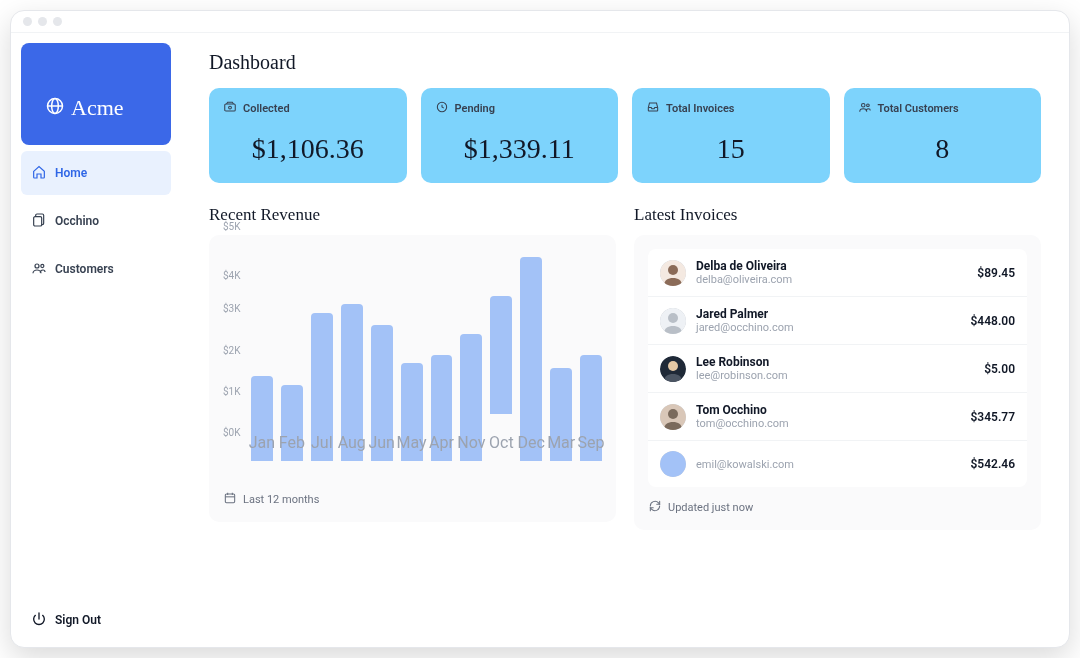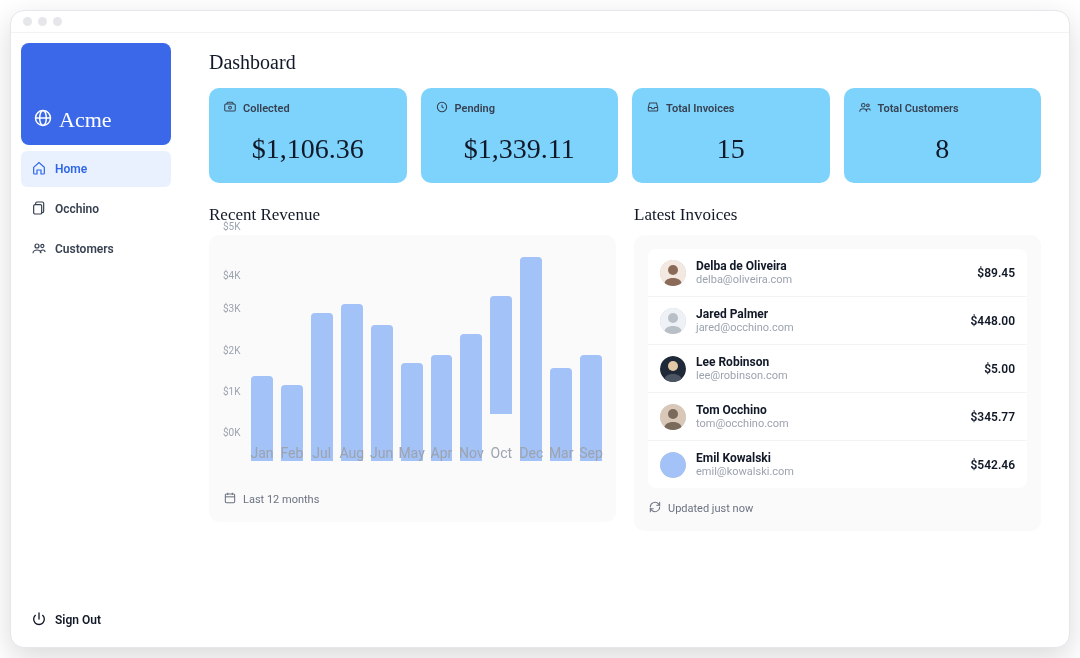--- a/index.html
+++ b/index.html
@@ -2,26 +2,26 @@
 <html><head>
 <meta charset="utf-8">
 <style>
   *{box-sizing:border-box;margin:0;padding:0;font-family:-apple-system,BlinkMacSystemFont,"Segoe UI",Roboto,Helvetica,Arial,sans-serif;}
   body{background:#fff;display:flex;align-items:flex-start;justify-content:center;padding:10px;}
   .window{width:1060px;height:638px;border-radius:14px;border:1px solid #e5e7eb;background:#fff;box-shadow:0 10px 30px rgba(0,0,0,0.15);overflow:hidden;display:flex;flex-direction:column;}
   .titlebar{height:22px;display:flex;align-items:center;gap:6px;padding:0 12px;border-bottom:1px solid #f1f3f5;}
   .dot{width:9px;height:9px;border-radius:50%;background:#e5e7eb;}
   .app{flex:1;display:flex;min-height:0;}
   .sidebar{width:170px;padding:10px;display:flex;flex-direction:column;gap:6px;}
-  .brand{height:102px;background:#3b68e8;border-radius:8px;display:flex;align-items:flex-end;padding:12px;color:#fff;}
+  .brand{height:102px;background:#3b68e8;border-radius:8px;display:flex;align-items:flex-end;padding:24px;color:#fff;}
   .brand-row{display:flex;align-items:center;gap:6px;}
   .brand-row svg{width:20px;height:20px;}
   .brand-name{font-family:Georgia,"Times New Roman",serif;font-size:22px;font-weight:400;}
   .nav{display:flex;flex-direction:column;gap:4px;}
-  .nav-item{display:flex;align-items:center;gap:8px;height:36px;padding:0 10px;border-radius:6px;font-size:12px;font-weight:600;color:#374151;cursor:pointer;}
+  .nav-item{display:flex;align-items:center;gap:8px;height:44px;padding:0 10px;border-radius:6px;font-size:12px;font-weight:600;color:#374151;cursor:pointer;}
   .nav-item.active{background:#e9f1fe;color:#2f66e6;}
   .nav-item svg{width:16px;height:16px;flex:none;}
   .spacer{flex:1;}
   .signout{display:flex;align-items:center;gap:8px;height:34px;padding:0 10px;border-radius:6px;font-size:12px;font-weight:600;color:#111827;cursor:pointer;}
   .signout svg{width:16px;height:16px;}
   .main{flex:1;padding:18px 28px 20px 28px;min-width:0;overflow:hidden;}
   .page-title{font-family:Georgia,"Times New Roman",serif;font-size:20px;font-weight:400;color:#111827;margin-bottom:14px;}
   .cards{display:grid;grid-template-columns:repeat(4,1fr);gap:14px;margin-bottom:22px;}
   .card{background:#7dd3fc;border-radius:10px;padding:12px 14px 18px;}
   .card-hd{display:flex;align-items:center;gap:6px;font-size:11px;font-weight:600;color:#374151;margin-bottom:16px;}
@@ -30,21 +30,21 @@
   .panels{display:grid;grid-template-columns:1fr 1fr;gap:18px;}
   .panel-title{font-family:Georgia,"Times New Roman",serif;font-size:17px;font-weight:400;color:#111827;margin-bottom:10px;}
   .panel{background:#fafafb;border-radius:10px;padding:14px;}
   .chart{position:relative;height:230px;display:flex;flex-direction:column;}
   .chart-grid{flex:1;position:relative;margin-left:28px;}
   .yaxis{position:absolute;left:0;top:0;bottom:18px;width:28px;}
   .ylabel{position:absolute;left:0;font-size:10px;color:#9ca3af;transform:translateY(-50%);}
   .bars{position:absolute;left:0;right:0;bottom:0;top:0;display:flex;align-items:flex-end;gap:8px;padding-bottom:18px;}
   .barcol{flex:1;display:flex;flex-direction:column;align-items:center;gap:6px;height:100%;justify-content:flex-end;}
   .bar{width:100%;background:#a3c2f7;border-radius:4px 4px 0 0;}
-  .xlabel{font-size:14px;color:#9ca3af;position:absolute;bottom:0;}
+  .xlabel{font-size:16px;color:#9ca3af;position:absolute;bottom:9px;}
   .panel-foot{display:flex;align-items:center;gap:6px;font-size:11px;color:#6b7280;margin-top:12px;}
   .panel-foot svg{width:14px;height:14px;}
   .inv-list{background:#fff;border-radius:8px;overflow:hidden;}
   .inv-row{display:flex;align-items:center;gap:10px;padding:10px 12px;border-bottom:1px solid #f1f3f5;}
   .inv-row:last-child{border-bottom:none;}
   .avatar{width:26px;height:26px;border-radius:50%;background:#d1d5db;flex:none;display:flex;align-items:center;justify-content:center;overflow:hidden;}
   .avatar svg{width:26px;height:26px;}
   .inv-meta{flex:1;min-width:0;}
   .inv-name{font-size:12px;font-weight:700;color:#111827;}
   .inv-mail{font-size:11px;color:#9ca3af;}
@@ -299,21 +299,20 @@
                   </div>
                   <div class="inv-amt">$345.77</div>
                 </div>
                 <div class="inv-row">
                   <div class="avatar">
                     <svg viewBox="0 0 26 26">
                       <circle cx="13" cy="13" r="13" fill="#a3c2f7"></circle>
                     </svg>
                   </div>
                   <div class="inv-meta">
-                    <div class="inv-name">Emil Kowalski</div>
                     <div class="inv-mail">emil@kowalski.com</div>
                   </div>
                   <div class="inv-amt">$542.46</div>
                 </div>
               </div>
             <div class="panel-foot">
               <span>
                 <svg viewBox="0 0 24 24" fill="none" stroke="#6b7280" stroke-width="1.8" stroke-linecap="round">
                     <path d="M4 12a8 8 0 0 1 14-5.3L20 9"></path>
                     <path d="M20 4v5h-5"></path>

